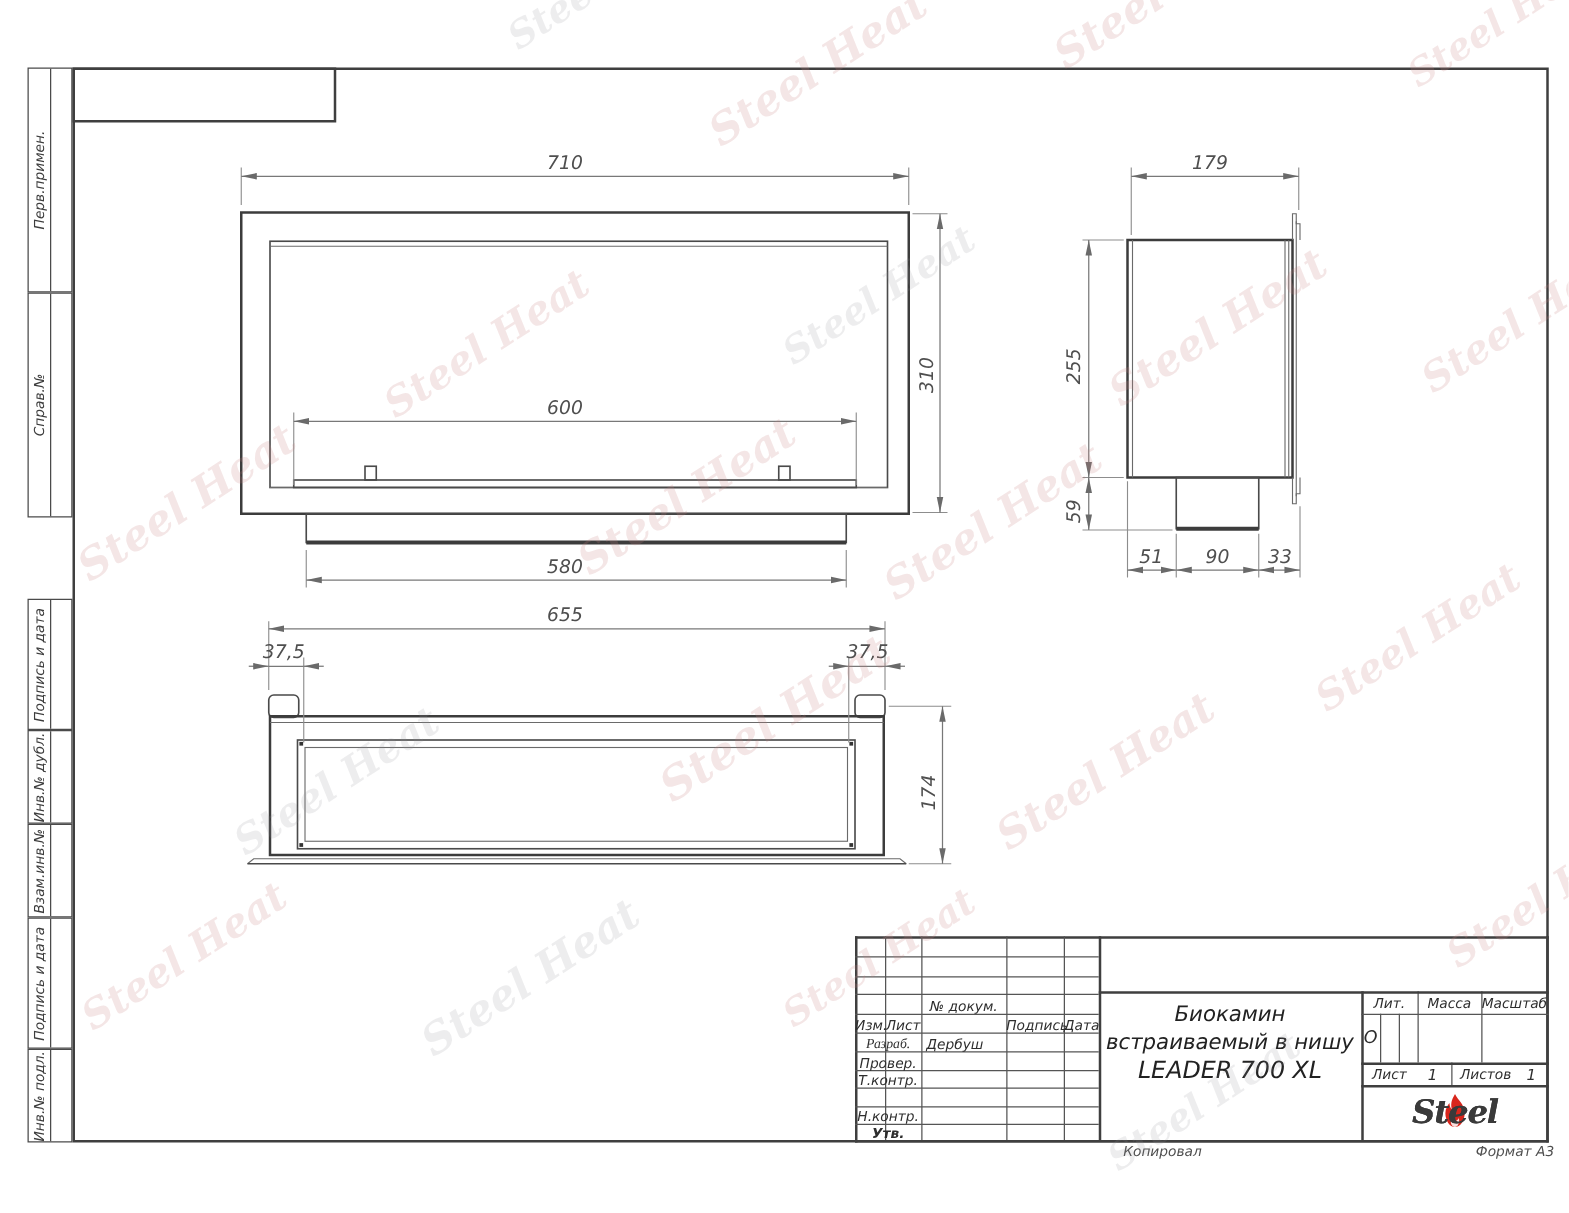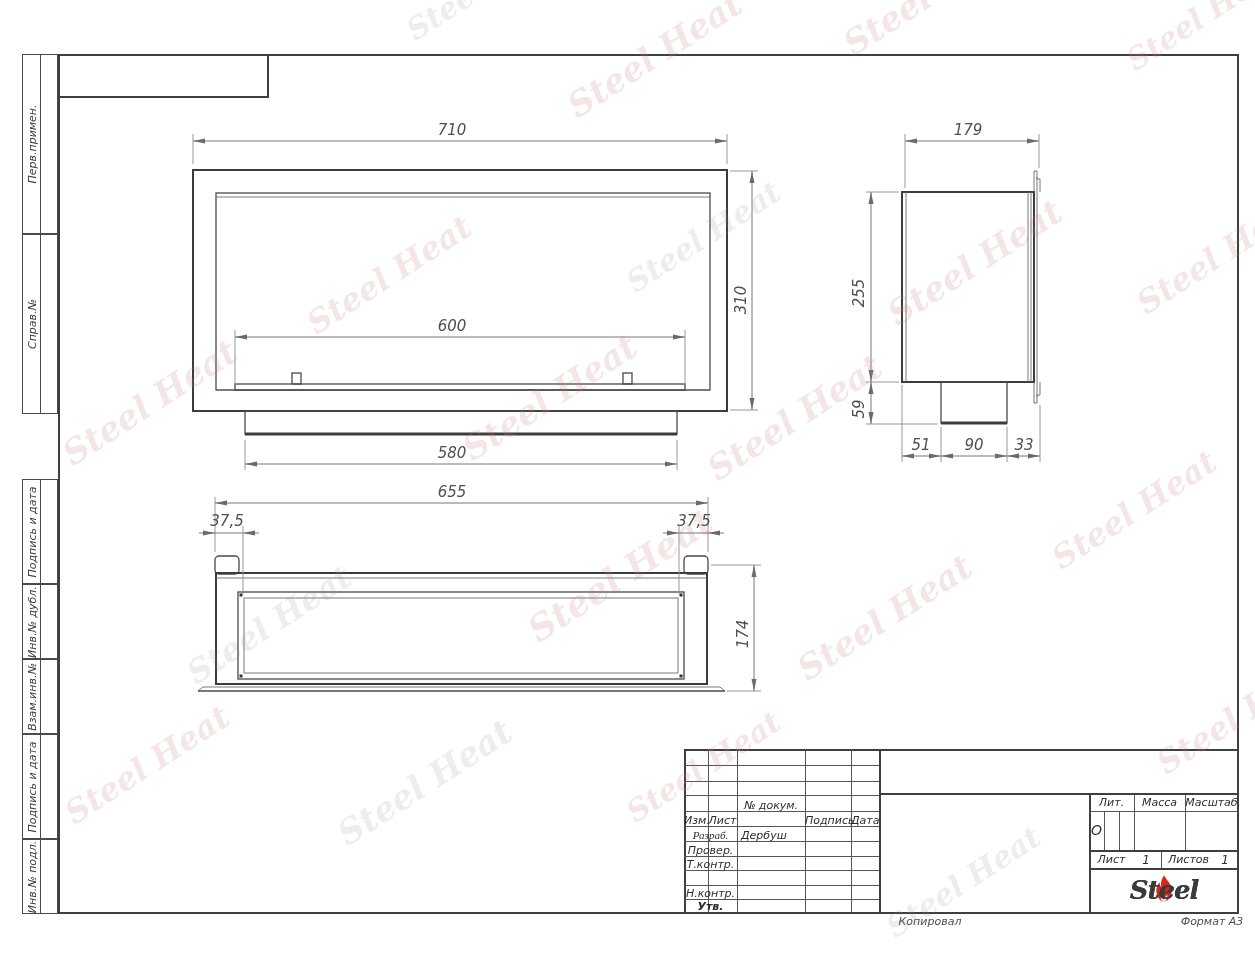--- a/index.html
+++ b/index.html
@@ -241,20 +241,25 @@
     <span style="left:121px;top:65px;width:46px;">Подпись</span>
     <span style="left:167px;top:65px;width:28px;">Дата</span>
 
     <span style="left:0;top:80px;width:53px;font-family:Liberation Serif, serif;">Разраб.</span>
     <span style="left:57px;top:80px;width:64px;text-align:left;">Дербуш</span>
     <span style="left:0;top:95px;width:53px;">Провер.</span>
     <span style="left:0;top:109px;width:53px;">Т.контр.</span>
     <span style="left:0;top:138px;width:53px;">Н.контр.</span>
     <span style="left:0;top:151px;width:53px;font-weight:bold;">Утв.</span>
 
+    <div class="tlines">
+      <div>Биокамин</div>
+      <div>встраиваемый в нишу</div>
+      <div>LEADER 700 XL</div>
+    </div>
 
     <span style="left:405px;top:47px;width:45px;">Лит.</span>
     <span style="left:450px;top:47px;width:51px;">Масса</span>
     <span style="left:501px;top:47px;width:53px;">Масштаб</span>
     <span style="left:405px;top:73px;width:15px;font-size:14px;">О</span>
 
     <span style="left:405px;top:104px;width:45px;">Лист</span>
     <span style="left:450px;top:104px;width:24px;font-size:12px;">1</span>
     <span style="left:477px;top:104px;width:55px;">Листов</span>
     <span style="left:530px;top:104px;width:22px;font-size:12px;">1</span>

